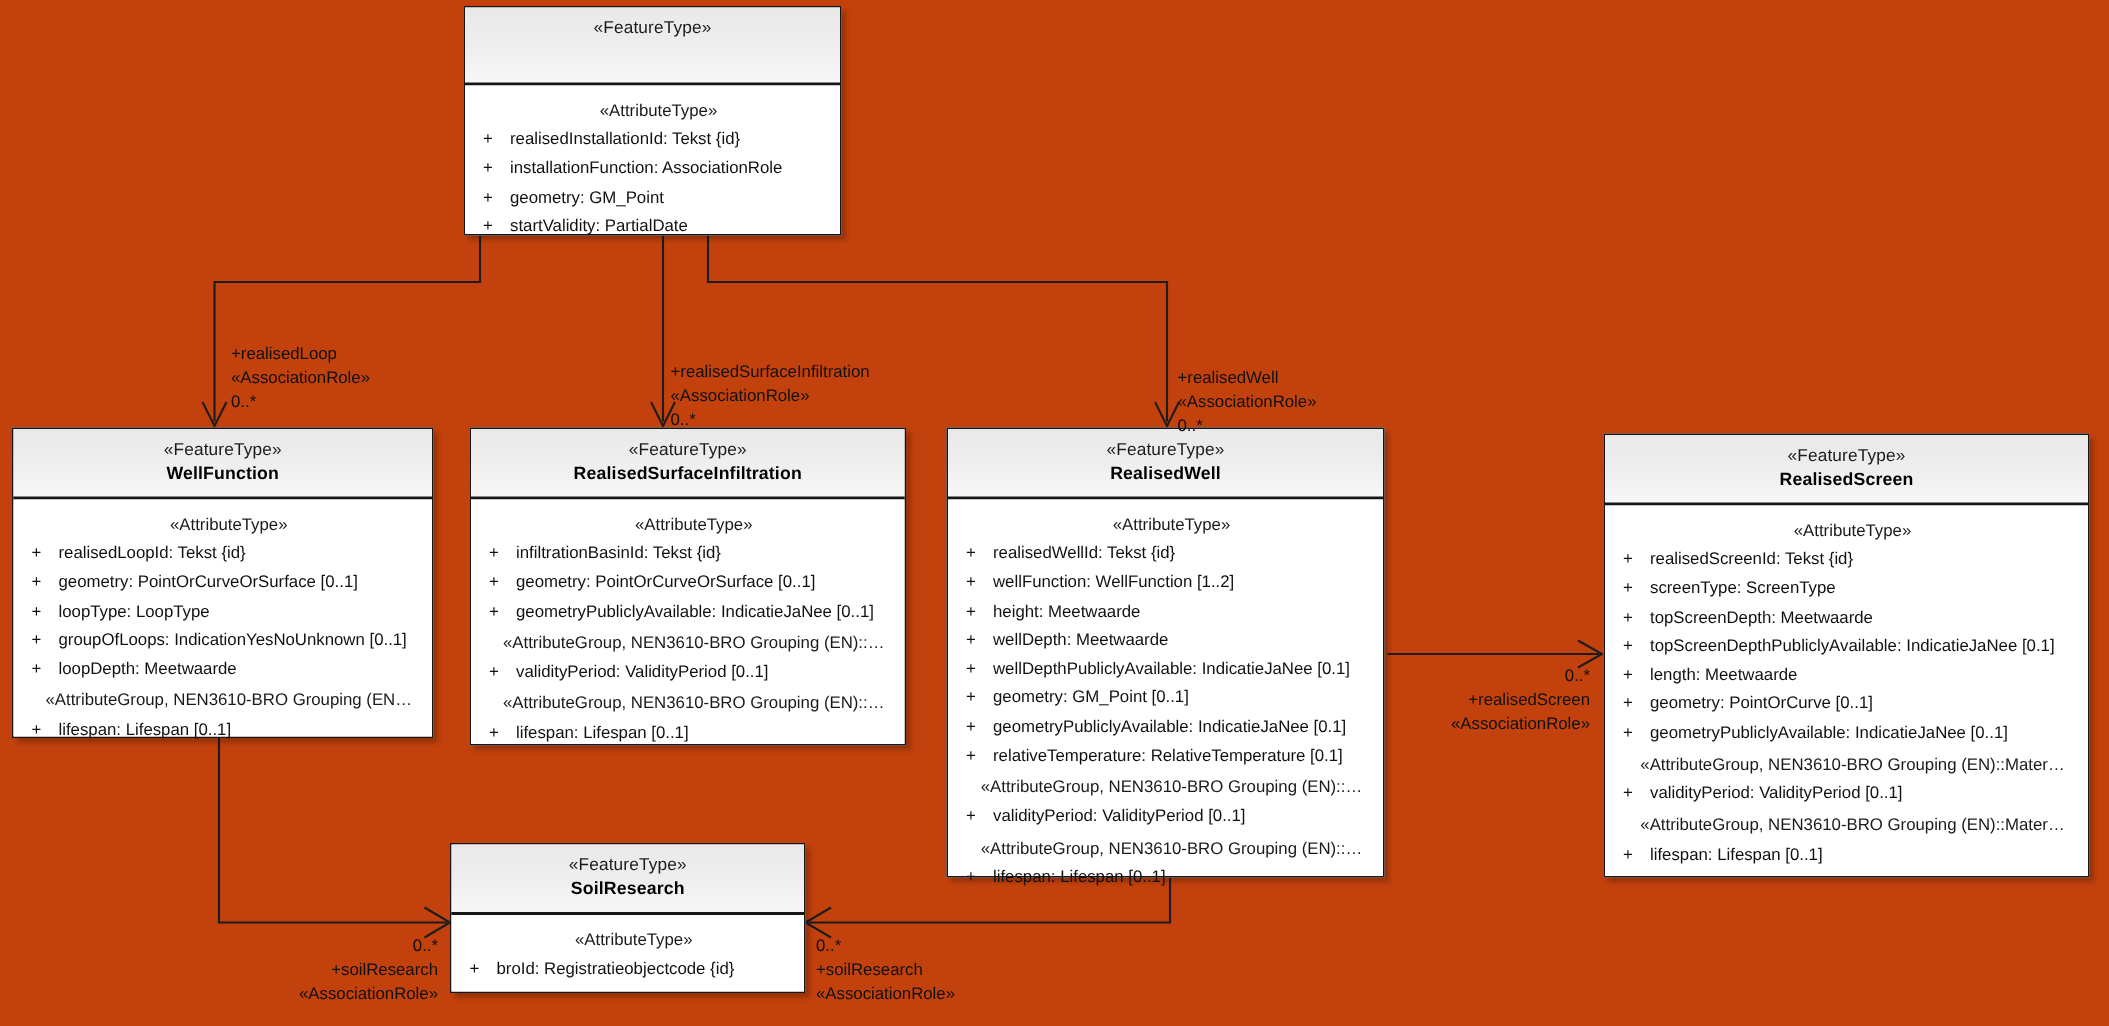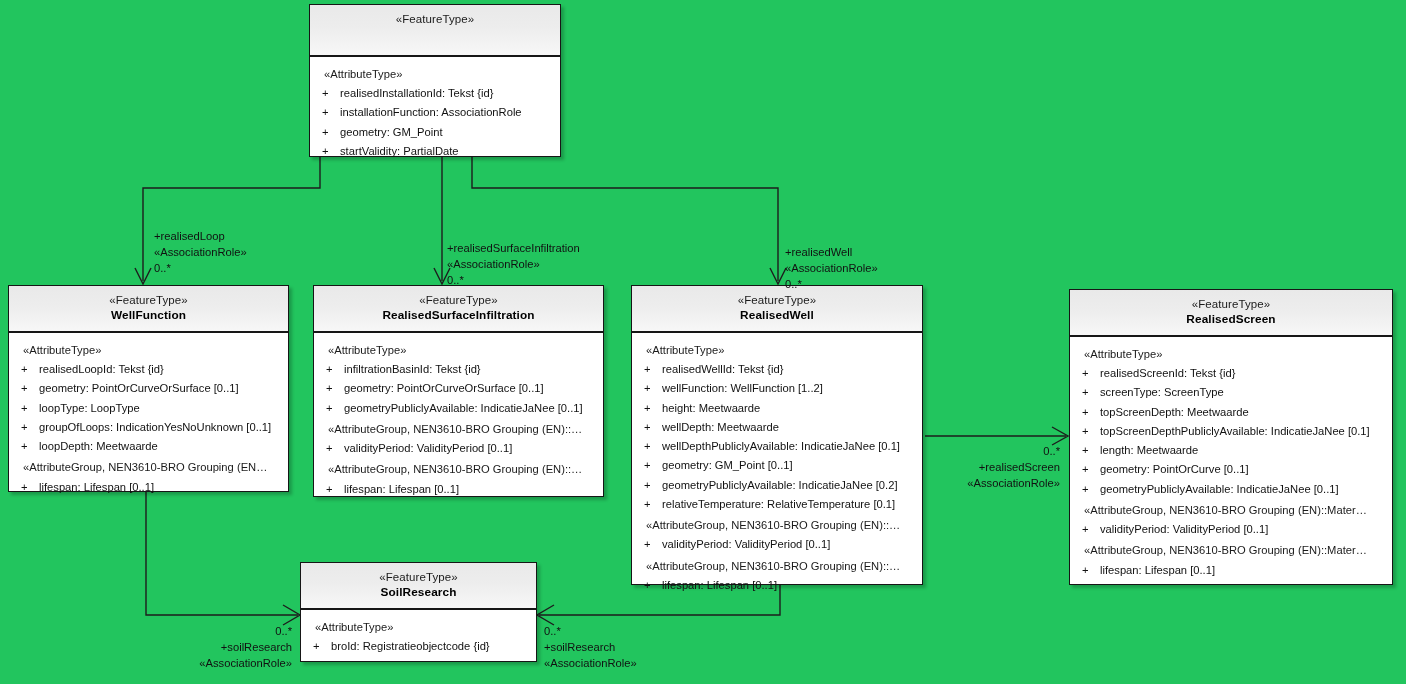--- a/index.html
+++ b/index.html
@@ -8,21 +8,21 @@
     background: #ffffff;
   }
   body {
     font-family: "Liberation Sans", sans-serif;
     -webkit-font-smoothing: antialiased;
   }
   #canvas {
     position: relative;
     width: 1406px;
     height: 684px;
-    background: #22c55e;
+    background: #c2410c;
     overflow: hidden;
   }
   
   .uml-class {
     position: absolute;
     box-sizing: border-box;
     border: 1.6px solid #161616;
     background: #ffffff;
     box-shadow: 3px 3px 3px rgba(0,0,0,0.22);
   }
@@ -50,20 +50,21 @@
     background: #ffffff;
     padding: 6px 0 5px 0;
   }
   .grp {
     font-size: 11.2px;
     color: #1a1a1a;
     padding: 3px 6px 2px 14px;
     white-space: nowrap;
     overflow: hidden;
     line-height: 1.45;
+    text-align: center;
   }
   .attr {
     font-size: 11.2px;
     color: #111111;
     padding: 1px 4px 1px 8px;
     white-space: nowrap;
     overflow: hidden;
     line-height: 1.54;
     display: flex;
   }
@@ -254,21 +255,21 @@
       <div class="attr">
         <span class="vis">+</span>
         <span class="sig">wellDepthPubliclyAvailable: IndicatieJaNee [0.1]</span>
       </div>
       <div class="attr">
         <span class="vis">+</span>
         <span class="sig">geometry: GM_Point [0..1]</span>
       </div>
       <div class="attr">
         <span class="vis">+</span>
-        <span class="sig">geometryPubliclyAvailable: IndicatieJaNee [0.2]</span>
+        <span class="sig">geometryPubliclyAvailable: IndicatieJaNee [0.1]</span>
       </div>
       <div class="attr">
         <span class="vis">+</span>
         <span class="sig">relativeTemperature: RelativeTemperature [0.1]</span>
       </div>
       <div class="grp">«AttributeGroup, NEN3610-BRO Grouping (EN)::…</div>
       <div class="attr">
         <span class="vis">+</span>
         <span class="sig">validityPeriod: ValidityPeriod [0..1]</span>
       </div>

